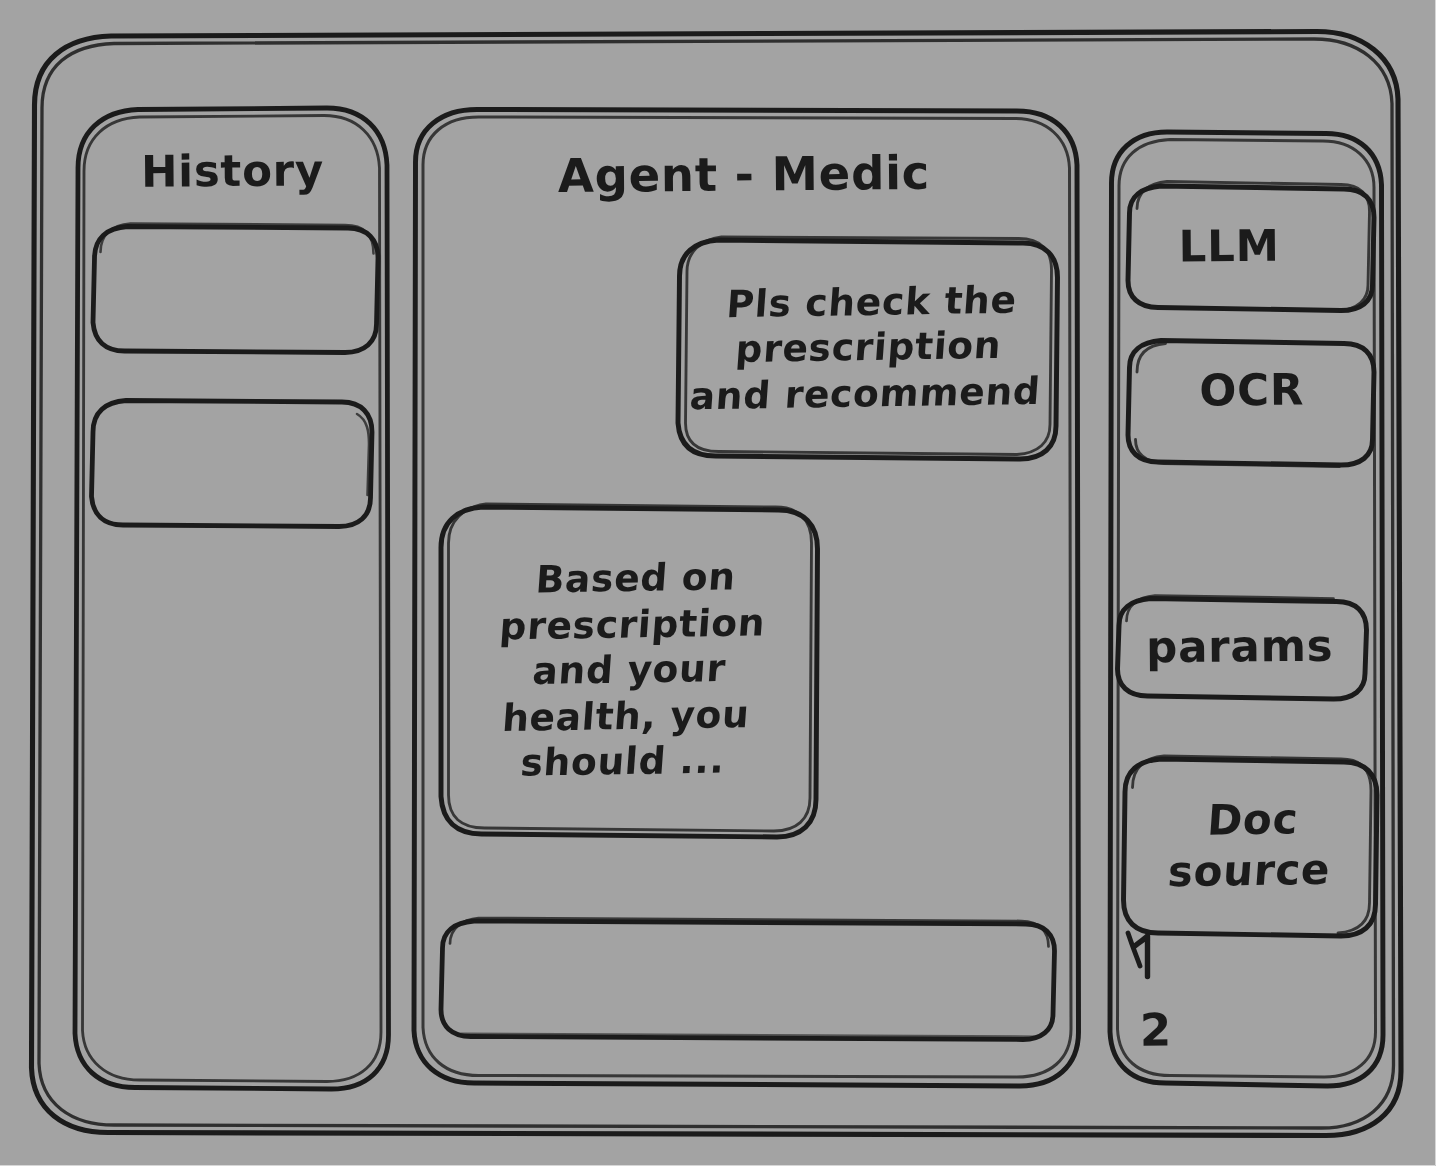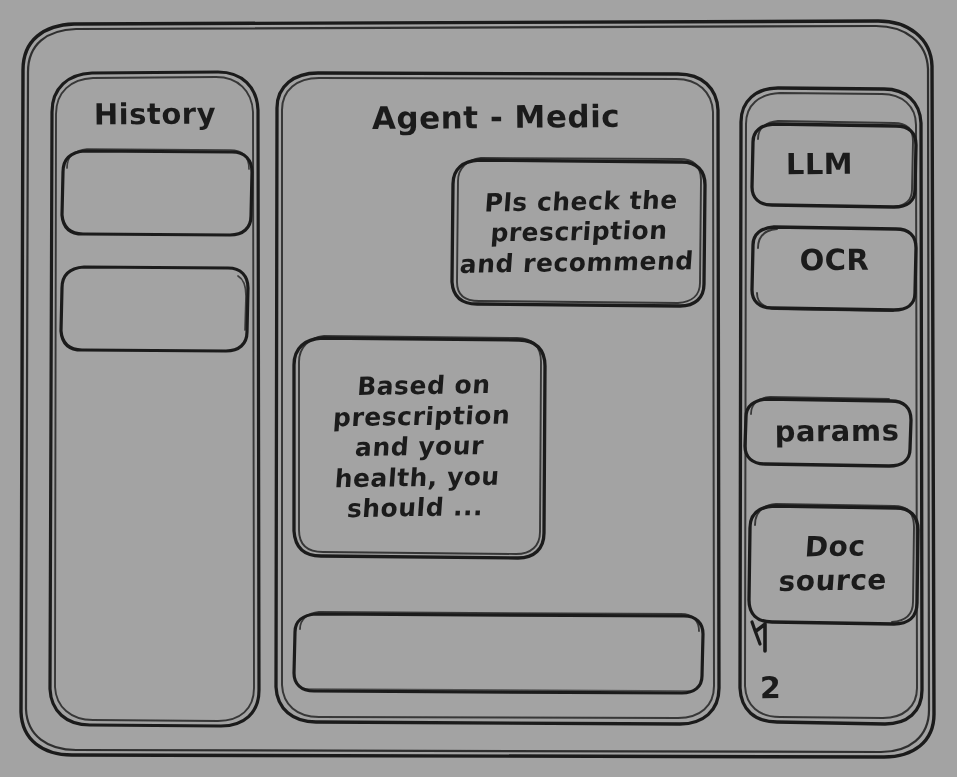--- a/index.html
+++ b/index.html
@@ -260,21 +260,21 @@
   <div class="hitbox" style="left:740px; top:88px; width:182px; height:637px;"></div>
 
   <div class="hitbox" style="left:752px; top:121px; width:135px; height:87px;">
     <div class="label btn-text" style="left:0; top:0; width:100%; height:100%;">LLM</div>
   </div>
 
   <div class="hitbox" style="left:752px; top:227px; width:165px; height:68px;">
     <div class="label btn-text" style="left:0; top:0; width:100%; height:100%;">OCR</div>
   </div>
 
-  <div class="hitbox" style="left:745px; top:397px; width:184px; height:70px;">
+  <div class="hitbox" style="left:745px; top:397px; width:163px; height:70px;">
     <div class="label btn-text" style="left:0; top:0; width:100%; height:100%;">params</div>
   </div>
 
   <div class="hitbox" style="left:749px; top:504px; width:170px; height:120px;">
     <div class="label doc-text skew" style="left:0; top:0; width:100%; height:100%;">Doc
 source</div>
   </div>
 
   <div class="label num-text" style="left:754px; top:622px; width:40px; height:36px; color:transparent;">1</div>
 

